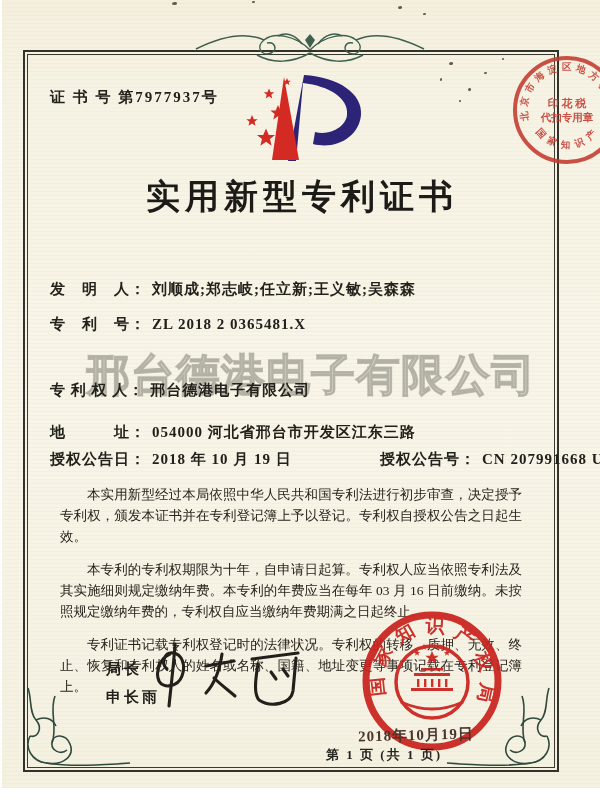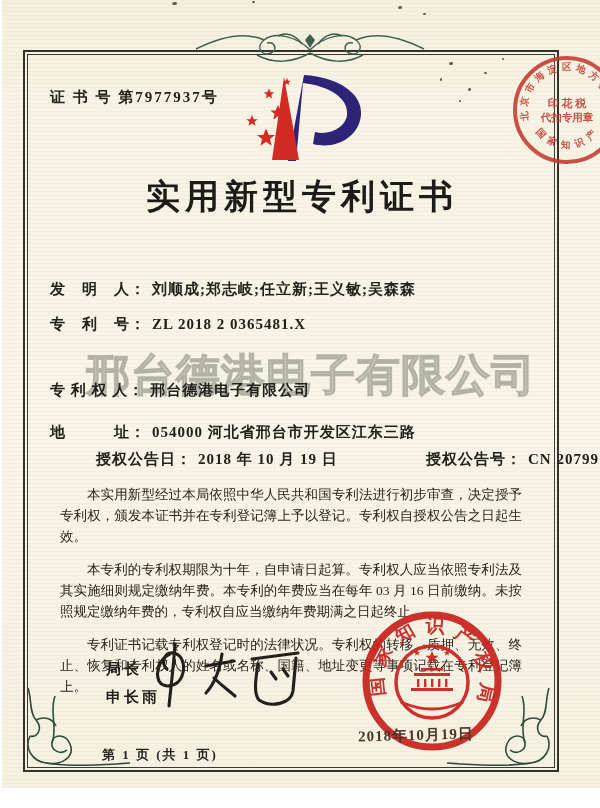--- a/index.html
+++ b/index.html
@@ -20,21 +20,21 @@
   .body-text{position:absolute;left:46px;top:472px;width:486px;z-index:3;color:#2a241d;
     font-size:13.5px;line-height:21px;text-align:justify;}
   .body-text p{margin:12px;text-indent:2em;}
   .watermark{position:absolute;left:84px;top:346px;z-index:1;font-size:44px;font-weight:700;
     letter-spacing:1px;color:rgba(168,165,152,.40);-webkit-text-stroke:1.1px rgba(150,147,136,.55);white-space:nowrap;}
   .director{position:absolute;left:56px;z-index:3;font-size:15px;font-weight:700;color:#23211c;letter-spacing:3px;margin-left:48px;}
   .sig{position:absolute;left:138px;top:638px;z-index:4;}
   .seal{position:absolute;left:349px;top:602px;z-index:3;opacity:.93;}
   .seal-date{position:absolute;left:356px;top:726px;z-index:4;font-size:15px;font-weight:700;color:#4a352b;letter-spacing:1px;transform:rotate(-1.5deg);}
   .tax-stamp{position:absolute;left:509px;top:54px;z-index:4;opacity:.88;}
-  .footer{position:absolute;left:100px;top:746px;width:340px;text-align:left;z-index:3;font-size:13px;font-weight:600;color:#26241f;letter-spacing:2px;}
+  .footer{position:absolute;left:100px;top:746px;width:340px;text-align:right;z-index:3;font-size:13px;font-weight:600;color:#26241f;letter-spacing:2px;}
   .ornament{position:absolute;z-index:2;}
   .speck{position:absolute;background:#2d2720;border-radius:60% 40% 55% 45%;opacity:.75;z-index:5;}
   svg text{font-family:"Liberation Serif","DejaVu Serif",serif;}
 </style>
 </head>
 <body>
 
 <div class="paper">
 
   <div class="frame">
@@ -96,21 +96,21 @@
   </div>
   <div class="row" style="top:315px;">
     <span class="lab">专　利　号：</span><span class="val">ZL 2018 2 0365481.X</span>
   </div>
   <div class="row" style="top:381px;">
     <span class="lab">专 利 权 人：</span><span class="val">邢台德港电子有限公司</span>
   </div>
   <div class="row" style="top:414px;margin-top:9px;">
     <span class="lab">地　　　址：</span><span class="val">054000 河北省邢台市开发区江东三路</span>
   </div>
-  <div class="row" style="top:450px;margin-left:46px;">
+  <div class="row" style="top:450px;">
     <span class="lab">授权公告日：</span><span class="val">2018 年 10 月 19 日</span>
     <span class="row2">
       <span class="lab">授权公告号：</span><span class="val">CN 207991668 U</span>
     </span>
   </div>
 
   <div class="body-text">
     <p>本实用新型经过本局依照中华人民共和国专利法进行初步审查，决定授予专利权，颁发本证书并在专利登记簿上予以登记。专利权自授权公告之日起生效。</p>
     <p>本专利的专利权期限为十年，自申请日起算。专利权人应当依照专利法及其实施细则规定缴纳年费。本专利的年费应当在每年 03 月 16 日前缴纳。未按照规定缴纳年费的，专利权自应当缴纳年费期满之日起终止。</p>
     <p>专利证书记载专利权登记时的法律状况。专利权的转移、质押、无效、终止、恢复和专利权人的姓名或名称、国籍、地址变更等事项记载在专利登记簿上。</p>

